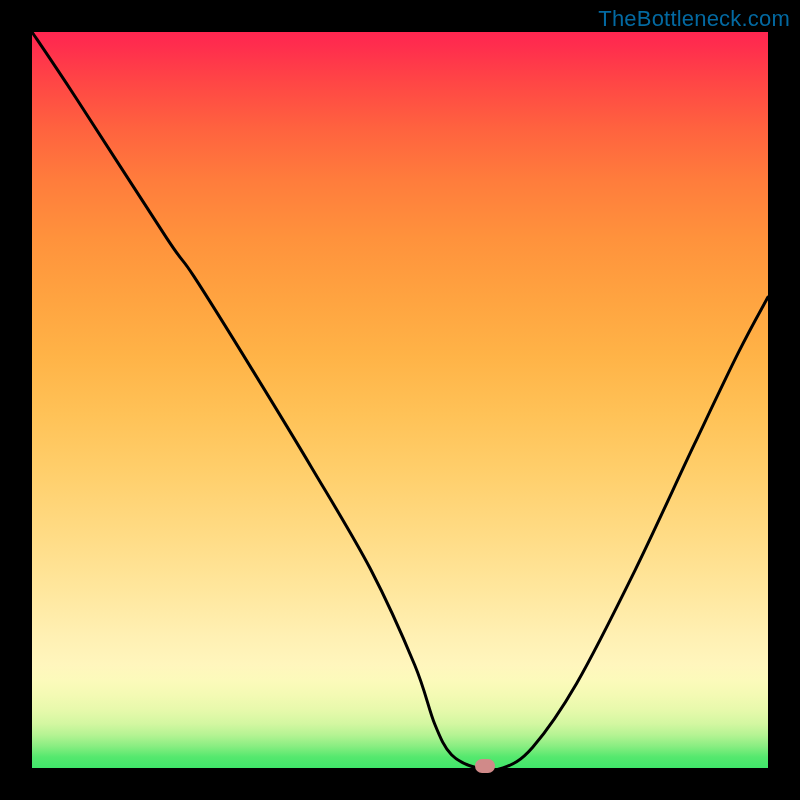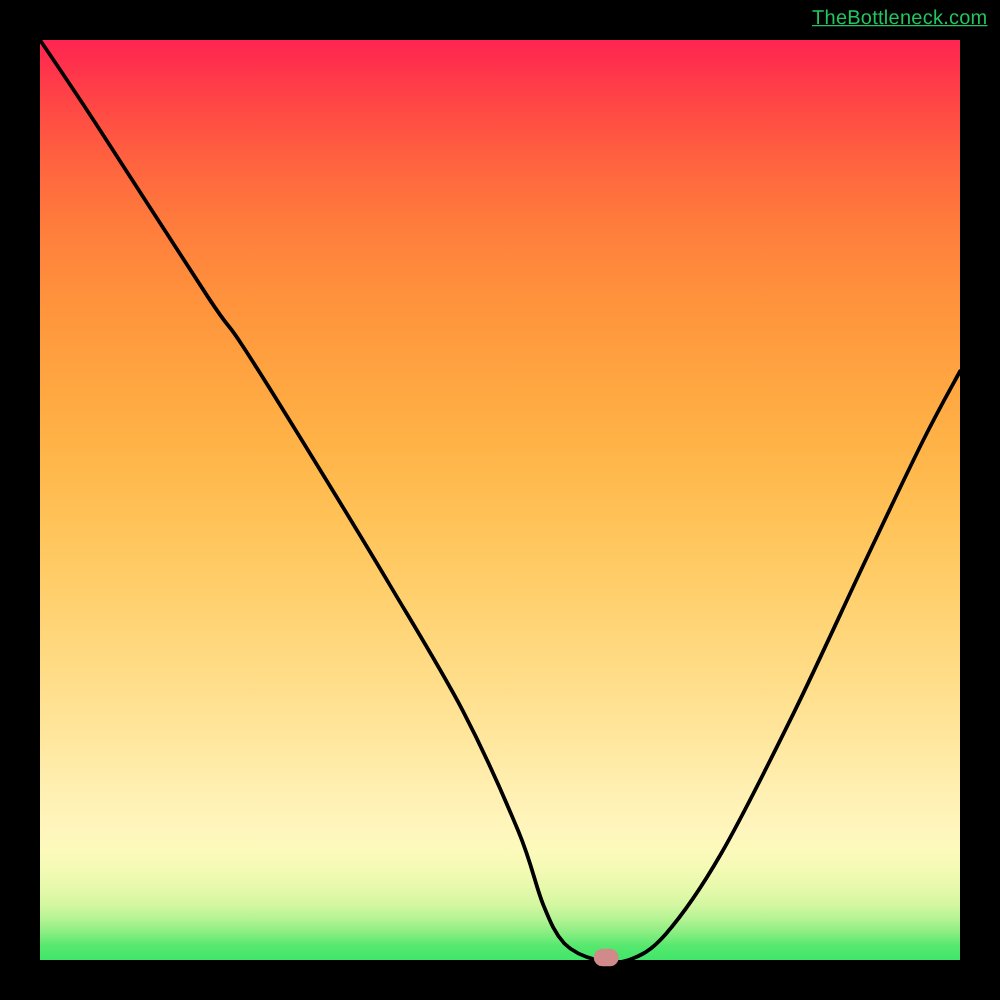--- a/index.html
+++ b/index.html
@@ -45,26 +45,25 @@
       #ff623f 87%,
       #ff4745 93%,
       #ff2e4d 98%,
       #ff2650 100%
     );
   }
   .watermark {
     position: absolute;
     top: 6px;
     right: 10px;
-    color: #22c55e;
-    font-size: 16px;
+    color: #0369a1;
+    font-size: 22px;
     font-weight: 500;
     letter-spacing: 0.2px;
     user-select: none;
-    text-decoration: underline;
   }
   svg.curve {
     position: absolute;
     inset: 0;
     width: 100%;
     height: 100%;
     overflow: visible;
   }
   .marker {
     position: absolute;

